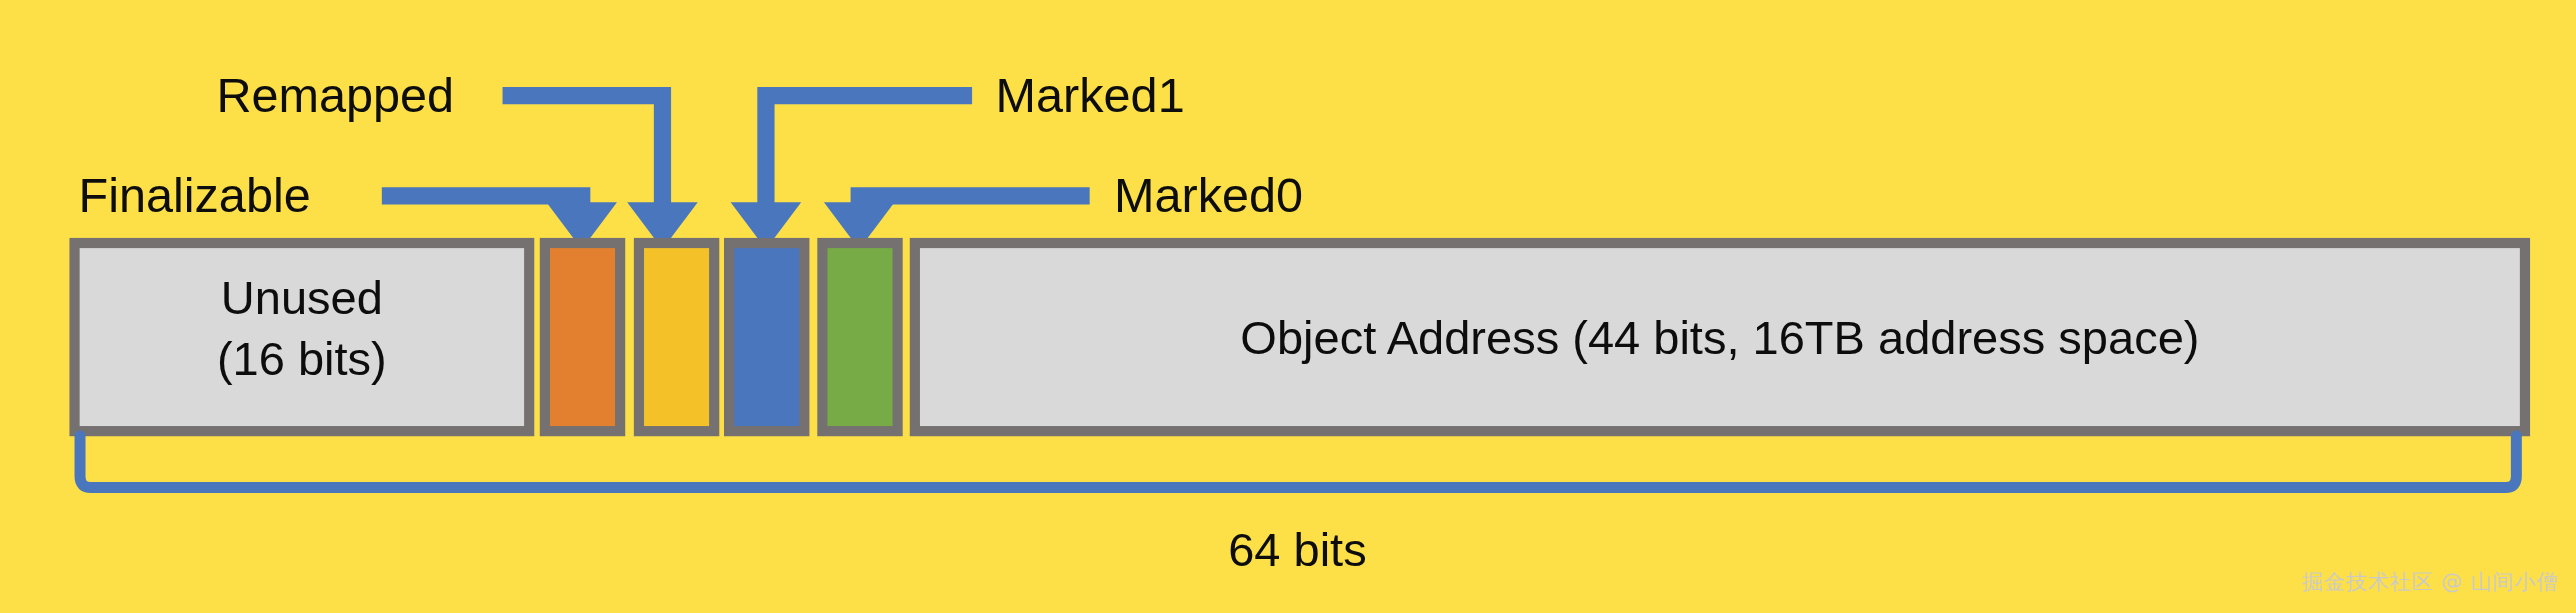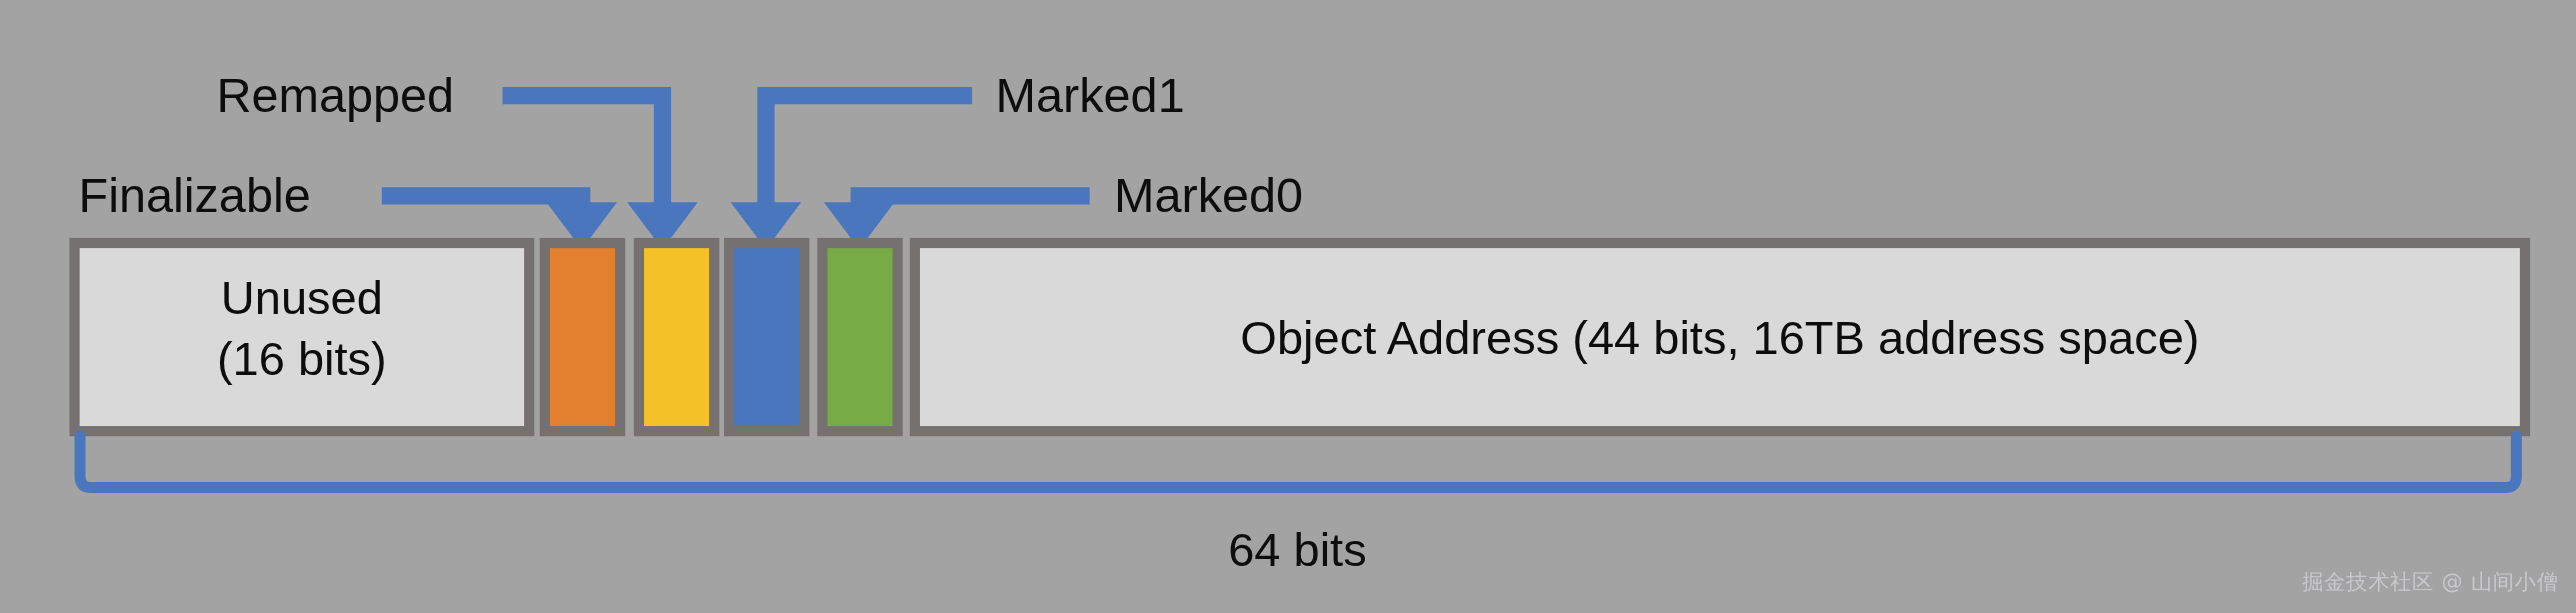--- a/index.html
+++ b/index.html
@@ -7,21 +7,21 @@
     padding: 0;
     background: #ffffff;
   }
   body {
     font-family: "Liberation Sans", sans-serif;
   }
   #stage {
     position: relative;
     width: 2576px;
     height: 613px;
-    background: #a3a3a3;
+    background: #fde047;
     overflow: hidden;
   }
   #diagram {
     position: absolute;
     left: 0;
     top: 0;
     width: 2576px;
     height: 613px;
     display: block;
   }

